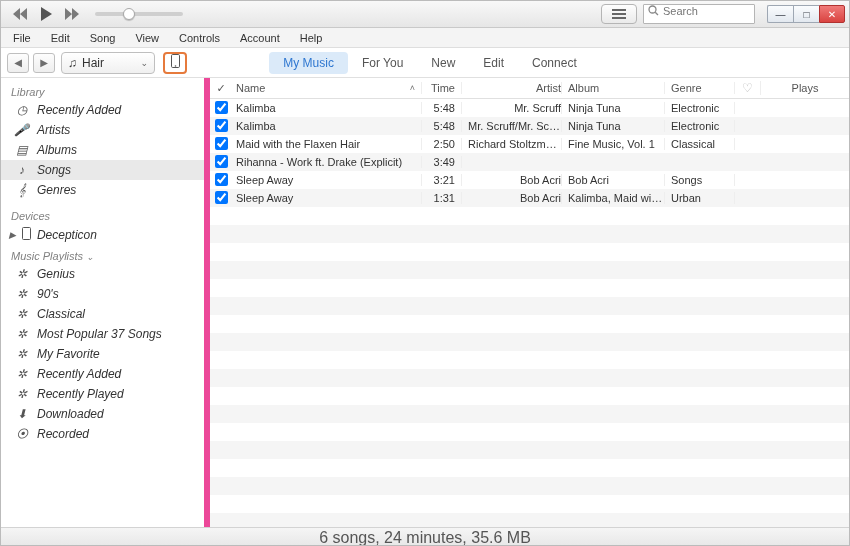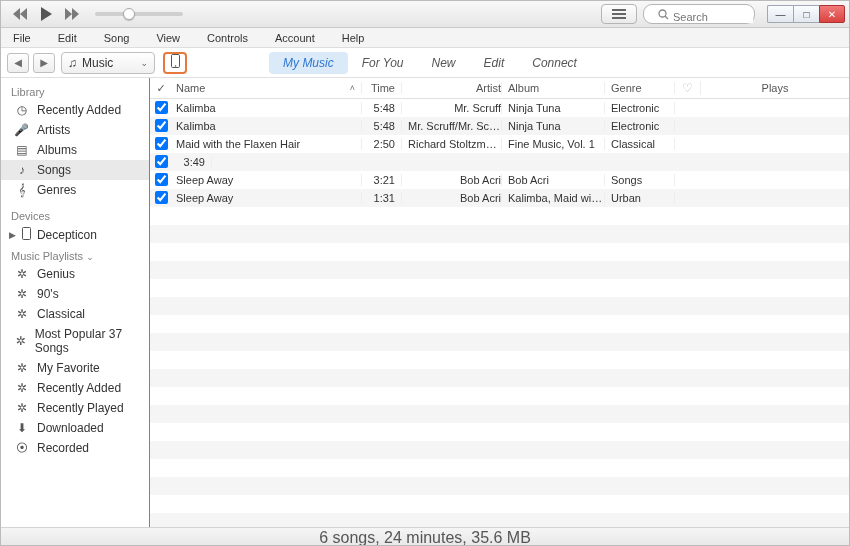--- a/index.html
+++ b/index.html
@@ -6,40 +6,40 @@
 body { width:850px; height:546px; background:#fff; font-size:12px; color:#333; overflow:hidden; border:1px solid #bbb;}
 .titlebar { height:27px; background:linear-gradient(#f8f8f8,#e6e6e6); border-bottom:1px solid #c9c9c9; display:flex; align-items:center; padding:0 4px; position:relative;}
 .play-controls{display:flex; align-items:center; gap:6px; margin-left:6px;}
 .play-controls .pc{ width:18px; height:18px; display:flex; align-items:center; justify-content:center; color:#6f6f6f; }
 .pc.play{ width:22px; height:22px; }
 .vol-slider{ width:88px; height:4px; background:#cfcfcf; border-radius:2px; margin-left:14px; position:relative;}
 .vol-slider .knob{ position:absolute; left:28px; top:-4px; width:12px; height:12px; background:#fff; border:1px solid #a9a9a9; border-radius:50%; box-shadow:0 1px 1px rgba(0,0,0,.2);}
 .apple-logo{ position:absolute; left:50%; transform:translateX(-50%); color:#777; font-size:16px;}
 .right-controls{ margin-left:auto; display:flex; align-items:center; gap:6px;}
 .view-btn{ width:36px; height:20px; border:1px solid #b5b5b5; border-radius:4px; background:linear-gradient(#fefefe,#eaeaea); display:flex; align-items:center; justify-content:center; color:#555;}
-.search-box{ width:112px; height:20px; border:1px solid #b5b5b5; border-radius:9px; background:#fff; display:flex; align-items:flex-end; padding:0 14px; gap:4px; color:#888;}
+.search-box{ width:112px; height:20px; border:1px solid #b5b5b5; border-radius:1px; background:#fff; display:flex; align-items:flex-start; padding:0 4px; gap:4px; color:#888;}
 .search-box input{ border:none; outline:none; font-size:11px; width:80px; color:#555; }
 .win-btns{ display:flex; gap:0; margin-left:6px;}
 .win-btn{ width:26px; height:18px; border:1px solid #9ea7b3; background:linear-gradient(#fafcfe,#e2e8ef); display:flex; align-items:center; justify-content:center; font-size:10px; color:#3a3f48; }
 .win-btn.min{border-right:none; border-radius:2px 0 0 2px;}
 .win-btn.max{border-right:none;}
 .win-btn.close{ background:linear-gradient(#f07a78,#d94340); border-color:#b03230; color:#fff; border-radius:0 2px 2px 0;}
-.menubar{ height:20px; background:#f4f4f4; border-bottom:1px solid #dedede; display:flex; align-items:center; padding:0 4px; gap:11px; font-size:11px; color:#333;}
+.menubar{ height:20px; background:#f4f4f4; border-bottom:1px solid #dedede; display:flex; align-items:center; padding:0 4px; gap:4px; font-size:11px; color:#333;}
 .menubar span{ padding:2px 8px;}
 .toolbar{ height:30px; display:flex; align-items:center; padding:0 6px; border-bottom:1px solid #e0e0e0;}
 .nav-btn{ width:22px; height:20px; border:1px solid #bfbfbf; border-radius:3px; background:linear-gradient(#fdfdfd,#eee); display:flex;align-items:center;justify-content:center; color:#6e6e6e; font-size:10px;}
 .nav-btn + .nav-btn{ margin-left:4px;}
 .media-select{ margin-left:6px; height:22px; width:94px; border:1px solid #bfbfbf; border-radius:4px; background:linear-gradient(#fff,#f0f0f0); display:flex; align-items:center; padding:0 6px; gap:5px; font-size:12px;}
 .media-select .chev{margin-left:auto; font-size:9px; color:#666;}
 .device-btn{ margin-left:8px; width:24px; height:22px; border:2px solid #e67a3c; border-radius:4px; background:#fff; display:flex; align-items:center; justify-content:center;}
 .tabs{ margin-left:auto; margin-right:auto; display:flex; gap:0; }
-.tab{ padding:4px 14px; font-size:12px; color:#555; border-radius:4px;font-style:italic;}
+.tab{ padding:4px 14px; font-size:12px; color:#555; border-radius:4px;}
 .tab.active{ background:#dbeaf9; color:#2f77d0;}
 .mainwrap{ display:flex; height:449px;}
-.sidebar{ width:149px; border-right:1px solid #ec4899; padding:4px 0 0 0; overflow:hidden; background:#fff;}
+.sidebar{ width:209px; border-right:6px solid #ec4899; padding:4px 0 0 0; overflow:hidden; background:#fff;font-style:italic;}
 .sb-head{ font-size:11px; color:#808080; padding:4px 10px 2px; }
 .sb-item{ display:flex; align-items:center; gap:8px; padding:3px 10px 3px 14px; font-size:12px; color:#333;}
 .sb-item.active{ background:#e9e9e9;}
 .sb-item .ic{ width:14px; height:14px; display:flex; align-items:center; justify-content:center; color:#555; font-size:12px;}
 .sb-device{display:flex;align-items:center;gap:6px;padding:3px 10px 3px 8px;font-size:12px;color:#333;}
 .table-area{ flex:1; display:flex; flex-direction:column; }
 .th-row{ height:21px; background:#fff; border-bottom:1px solid #e0e0e0; display:flex; align-items:center; font-size:11px; color:#555;}
 .col-check{width:22px; text-align:center;}
 .col-name{flex:0 0 190px; padding-left:4px; display:flex; align-items:center; gap:4px; border-right:1px solid #eee;}
 .col-time{width:40px; text-align:right; padding-right:6px;border-right:1px solid #eee;}
@@ -113,21 +113,21 @@
   <span>Controls</span>
   <span>Account</span>
   <span>Help</span>
 </div>
 
 <div class="toolbar">
   <div class="nav-btn">◀</div>
   <div class="nav-btn">▶</div>
   <div class="media-select">
     <span>♫</span>
-    <span>Music</span>
+    <span>Hair</span>
     <span class="chev">⌄</span>
   </div>
   <div class="device-btn">
     <span><svg width="9" height="14" viewBox="0 0 9 14">
           <rect x="0.5" y="0.5" width="8" height="13" rx="1.2" stroke="#555" fill="none"></rect>
           <circle cx="4.5" cy="12" r="0.8" fill="#555"></circle>
         </svg></span>
   </div>
   <div class="tabs">
     <div class="tab active">My Music</div>
@@ -254,20 +254,21 @@
           <div class="cell col-name">Maid with the Flaxen Hair</div>
           <div class="cell col-time">2:50</div>
           <div class="cell col-artist">Richard Stoltzman/…</div>
           <div class="cell col-album">Fine Music, Vol. 1</div>
           <div class="cell col-genre">Classical</div>
           <div class="cell col-heart"></div>
           <div class="cell col-plays"></div>
         </div>
         <div class="row">
           <div class="cell col-check"><input type="checkbox" checked="" style=""></div>
+          <div class="cell col-name">Rihanna - Work ft. Drake (Explicit)</div>
           <div class="cell col-time">3:49</div>
           <div class="cell col-artist"></div>
           <div class="cell col-album"></div>
           <div class="cell col-genre"></div>
           <div class="cell col-heart"></div>
           <div class="cell col-plays"></div>
         </div>
         <div class="row">
           <div class="cell col-check"><input type="checkbox" checked="" style=""></div>
           <div class="cell col-name">Sleep Away</div>

